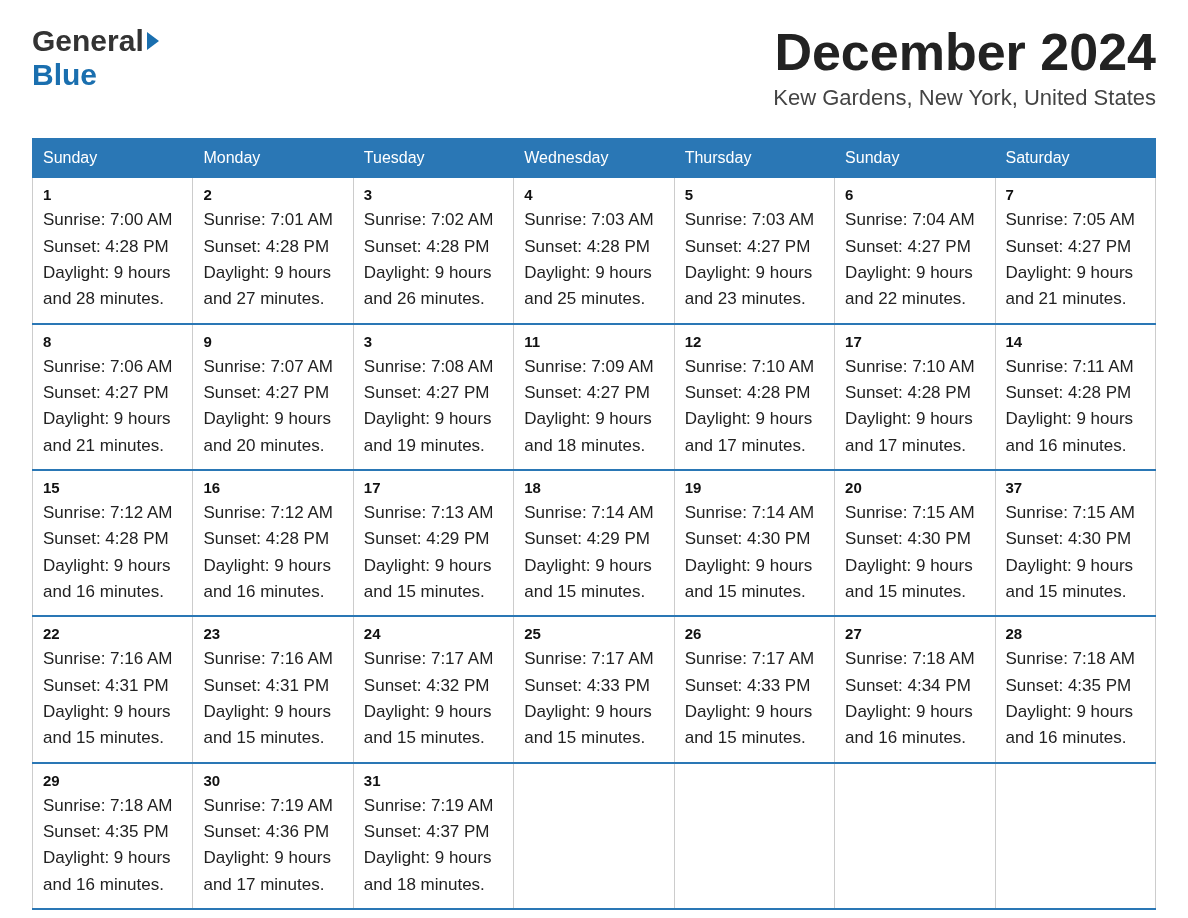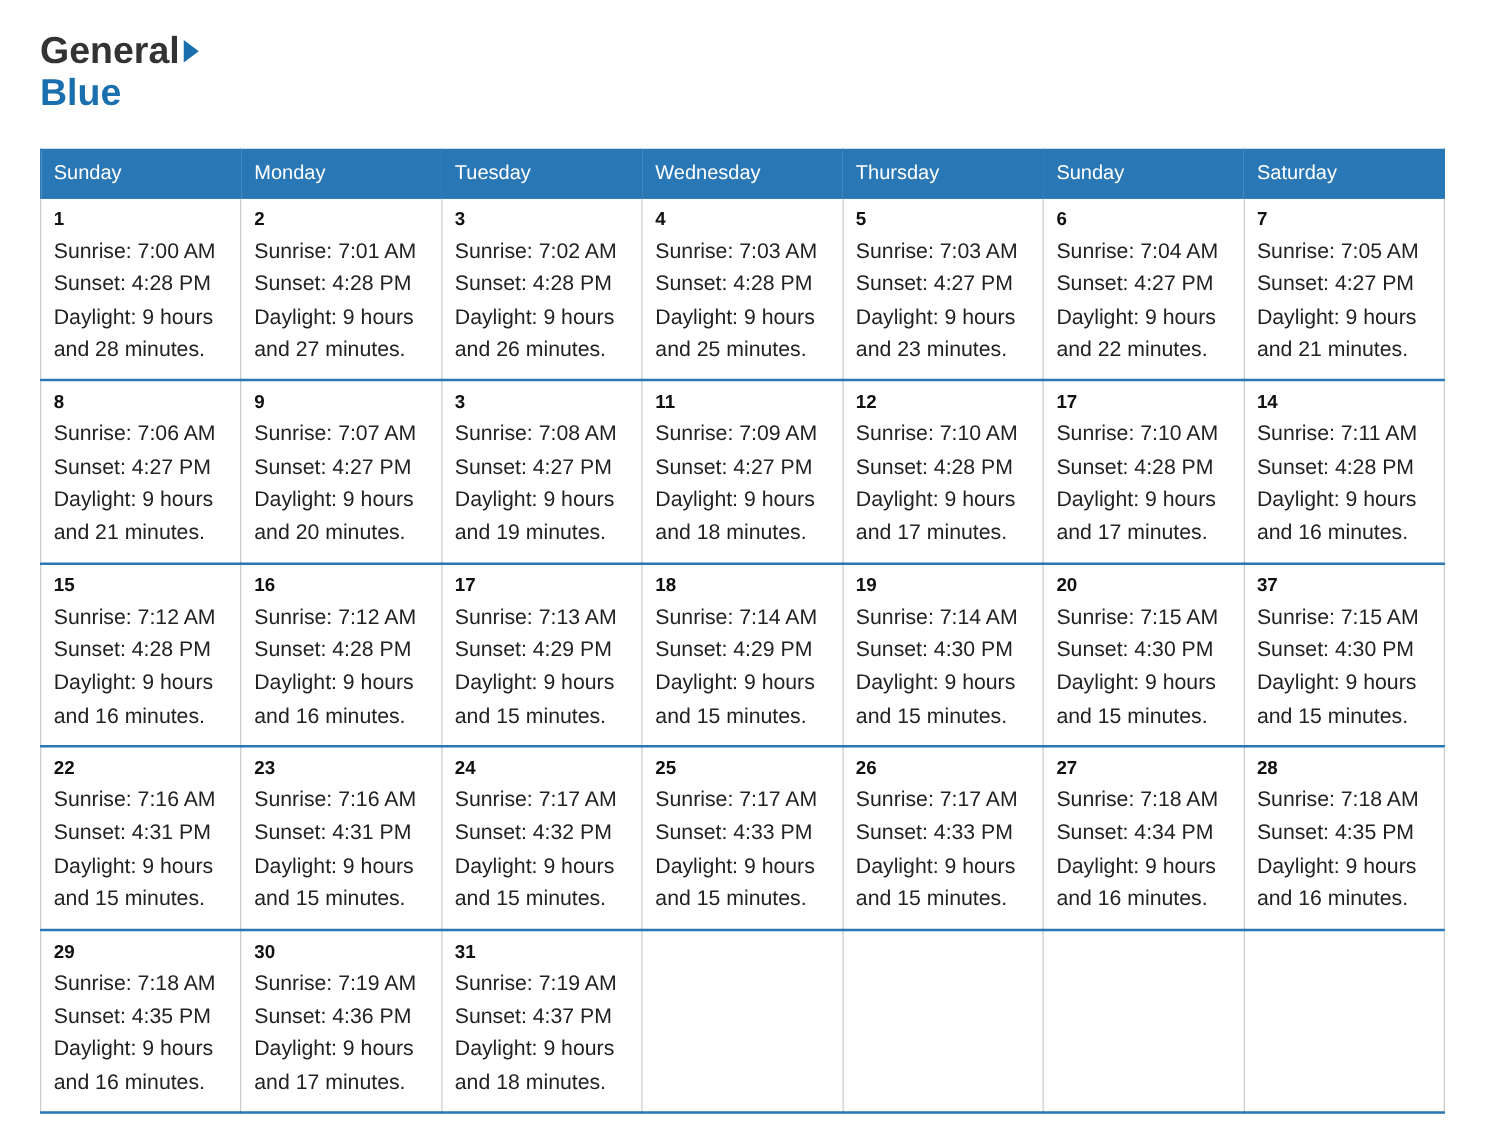--- a/index.html
+++ b/index.html
@@ -111,20 +111,24 @@
 <div class="header">
   <div class="logo">
     <div class="logo-row">
       <span class="logo-general">General</span>
       <span class="logo-arrow"></span>
     </div>
     <div class="logo-blue-row">
       <span class="logo-blue-text">Blue</span>
     </div>
   </div>
+  <div class="title-section">
+    <h1>December 2024</h1>
+    <h2>Kew Gardens, New York, United States</h2>
+  </div>
 </div>
 
 <table class="calendar">
   <thead>
     <tr>
     <th>Sunday</th>
         <th>Monday</th>
         <th>Tuesday</th>
         <th>Wednesday</th>
         <th>Thursday</th>

